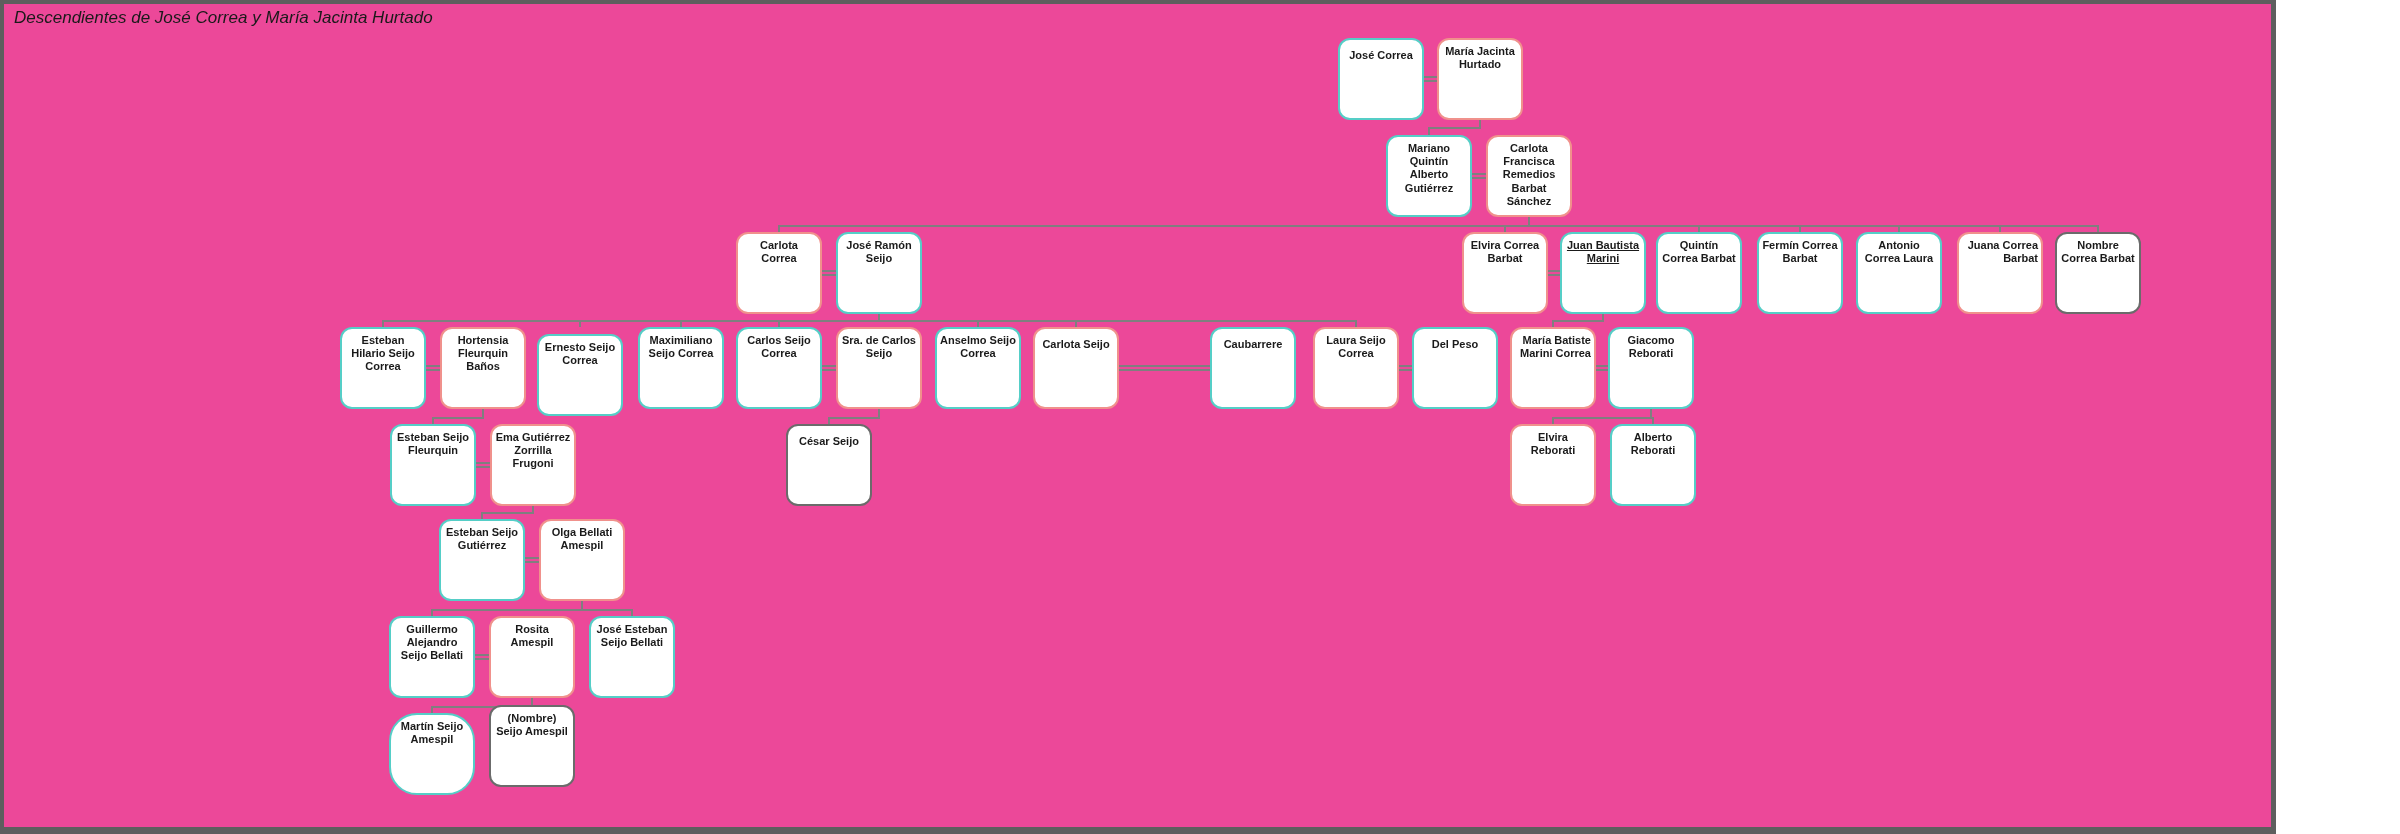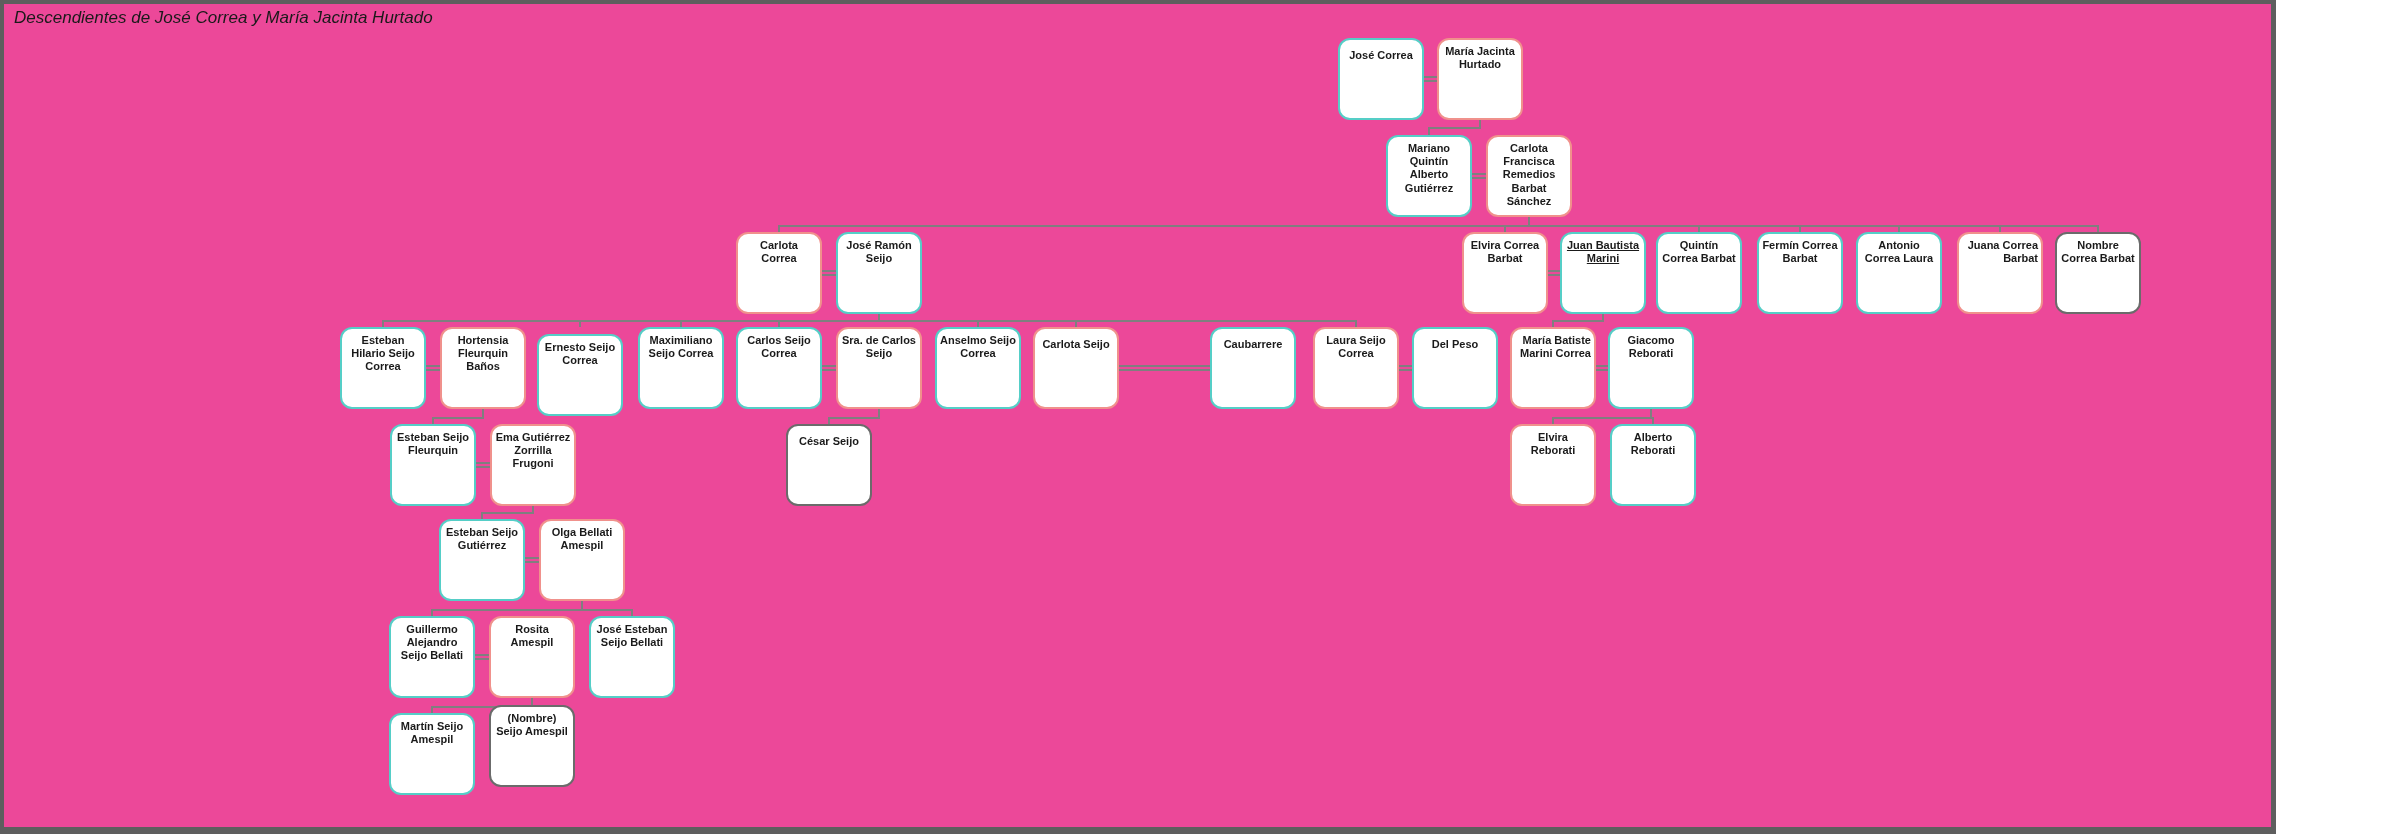--- a/index.html
+++ b/index.html
@@ -48,21 +48,21 @@
     <div class="person" style="left: 390px; top: 424px; width: 86px; height: 82px; border-color: rgb(85, 206, 199);"><span class="pname" style="color: rgb(26, 26, 26);">Esteban Seijo Fleurquin</span></div>
     <div class="person" style="left: 490px; top: 424px; width: 86px; height: 82px; border-color: rgb(240, 145, 140);"><span class="pname" style="color: rgb(26, 26, 26);">Ema Gutiérrez Zorrilla Frugoni</span></div>
     <div class="person" style="left: 786px; top: 424px; width: 86px; height: 82px; border-color: rgb(107, 107, 107);"><span class="pname" style="color: rgb(26, 26, 26);">César Seijo</span></div>
     <div class="person" style="left: 1510px; top: 424px; width: 86px; height: 82px; border-color: rgb(240, 145, 140);"><span class="pname" style="color: rgb(26, 26, 26);">Elvira Reborati</span></div>
     <div class="person" style="left: 1610px; top: 424px; width: 86px; height: 82px; border-color: rgb(85, 206, 199);"><span class="pname" style="color: rgb(26, 26, 26);">Alberto Reborati</span></div>
     <div class="person" style="left: 439px; top: 519px; width: 86px; height: 82px; border-color: rgb(85, 206, 199);"><span class="pname" style="color: rgb(26, 26, 26);">Esteban Seijo Gutiérrez</span></div>
     <div class="person" style="left: 539px; top: 519px; width: 86px; height: 82px; border-color: rgb(240, 145, 140);"><span class="pname" style="color: rgb(26, 26, 26);">Olga Bellati Amespil</span></div>
     <div class="person" style="left: 389px; top: 616px; width: 86px; height: 82px; border-color: rgb(85, 206, 199);"><span class="pname" style="color: rgb(26, 26, 26);">Guillermo Alejandro Seijo Bellati</span></div>
     <div class="person" style="left: 489px; top: 616px; width: 86px; height: 82px; border-color: rgb(240, 145, 140);"><span class="pname" style="color: rgb(26, 26, 26);">Rosita Amespil</span></div>
     <div class="person" style="left: 589px; top: 616px; width: 86px; height: 82px; border-color: rgb(85, 206, 199);"><span class="pname" style="color: rgb(26, 26, 26);">José Esteban Seijo Bellati</span></div>
-    <div class="person" style="left: 389px; top: 713px; width: 86px; height: 82px; border-color: rgb(85, 206, 199);"><span class="pname" style="color: rgb(26, 26, 26);">Martín Seijo Amespil</span></div>
+    <div class="person" style="left: 389px; top: 713px; width: 86px; height: 82px; border-color: rgb(85, 206, 199); border-radius: 28px;"><span class="pname" style="color: rgb(26, 26, 26);">Martín Seijo Amespil</span></div>
     <div class="person" style="left: 489px; top: 705px; width: 86px; height: 82px; border-color: rgb(107, 107, 107); text-align: center;"><span class="pname" style="color: rgb(26, 26, 26);">(Nombre) Seijo Amespil</span></div>
     <div class="mline" style="left: 1424px; top: 76px; width: 13px; border-top-color: rgb(127, 127, 127); border-bottom-color: rgb(127, 127, 127);"></div>
     <div class="mline" style="left: 1472px; top: 173px; width: 14px; border-top-color: rgb(127, 127, 127); border-bottom-color: rgb(127, 127, 127);"></div>
     <div class="mline" style="left: 822px; top: 270px; width: 14px; border-top-color: rgb(127, 127, 127); border-bottom-color: rgb(127, 127, 127);"></div>
     <div class="mline" style="left: 1548px; top: 270px; width: 12px; border-top-color: rgb(127, 127, 127); border-bottom-color: rgb(127, 127, 127);"></div>
     <div class="mline" style="left: 426px; top: 365px; width: 14px; border-top-color: rgb(127, 127, 127); border-bottom-color: rgb(127, 127, 127);"></div>
     <div class="mline" style="left: 822px; top: 365px; width: 14px; border-top-color: rgb(127, 127, 127); border-bottom-color: rgb(127, 127, 127);"></div>
     <div class="mline" style="left: 1119px; top: 365px; width: 91px; border-top-color: rgb(127, 127, 127); border-bottom-color: rgb(127, 127, 127);"></div>
     <div class="mline" style="left: 1399px; top: 365px; width: 13px; border-top-color: rgb(127, 127, 127); border-bottom-color: rgb(127, 127, 127);"></div>
     <div class="mline" style="left: 1596px; top: 365px; width: 12px; border-top-color: rgb(127, 127, 127); border-bottom-color: rgb(127, 127, 127);"></div>

